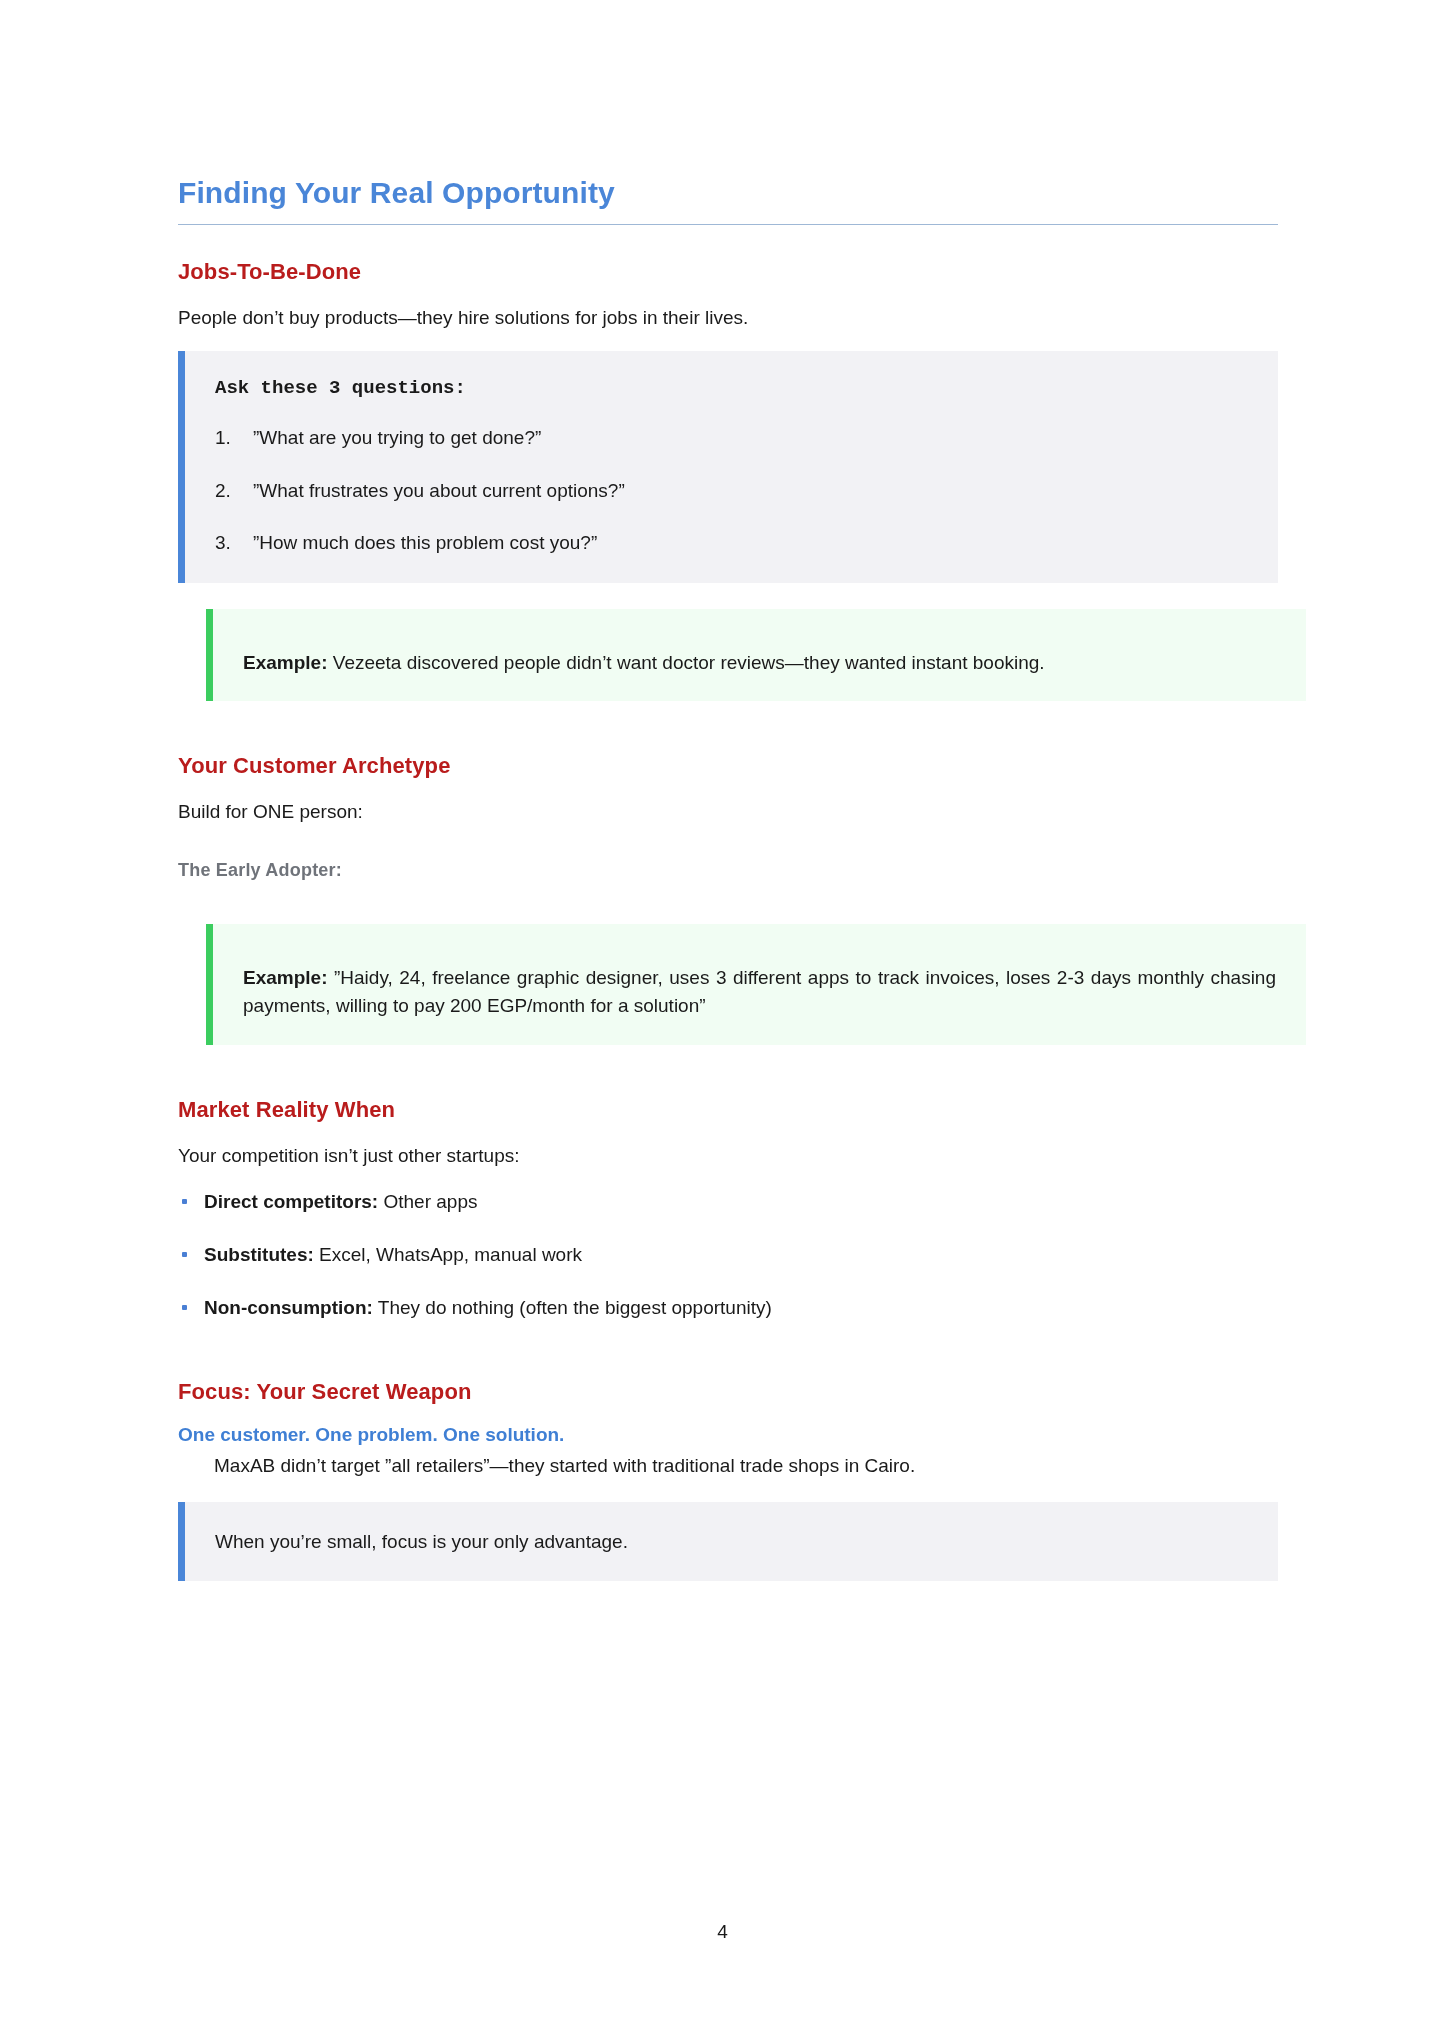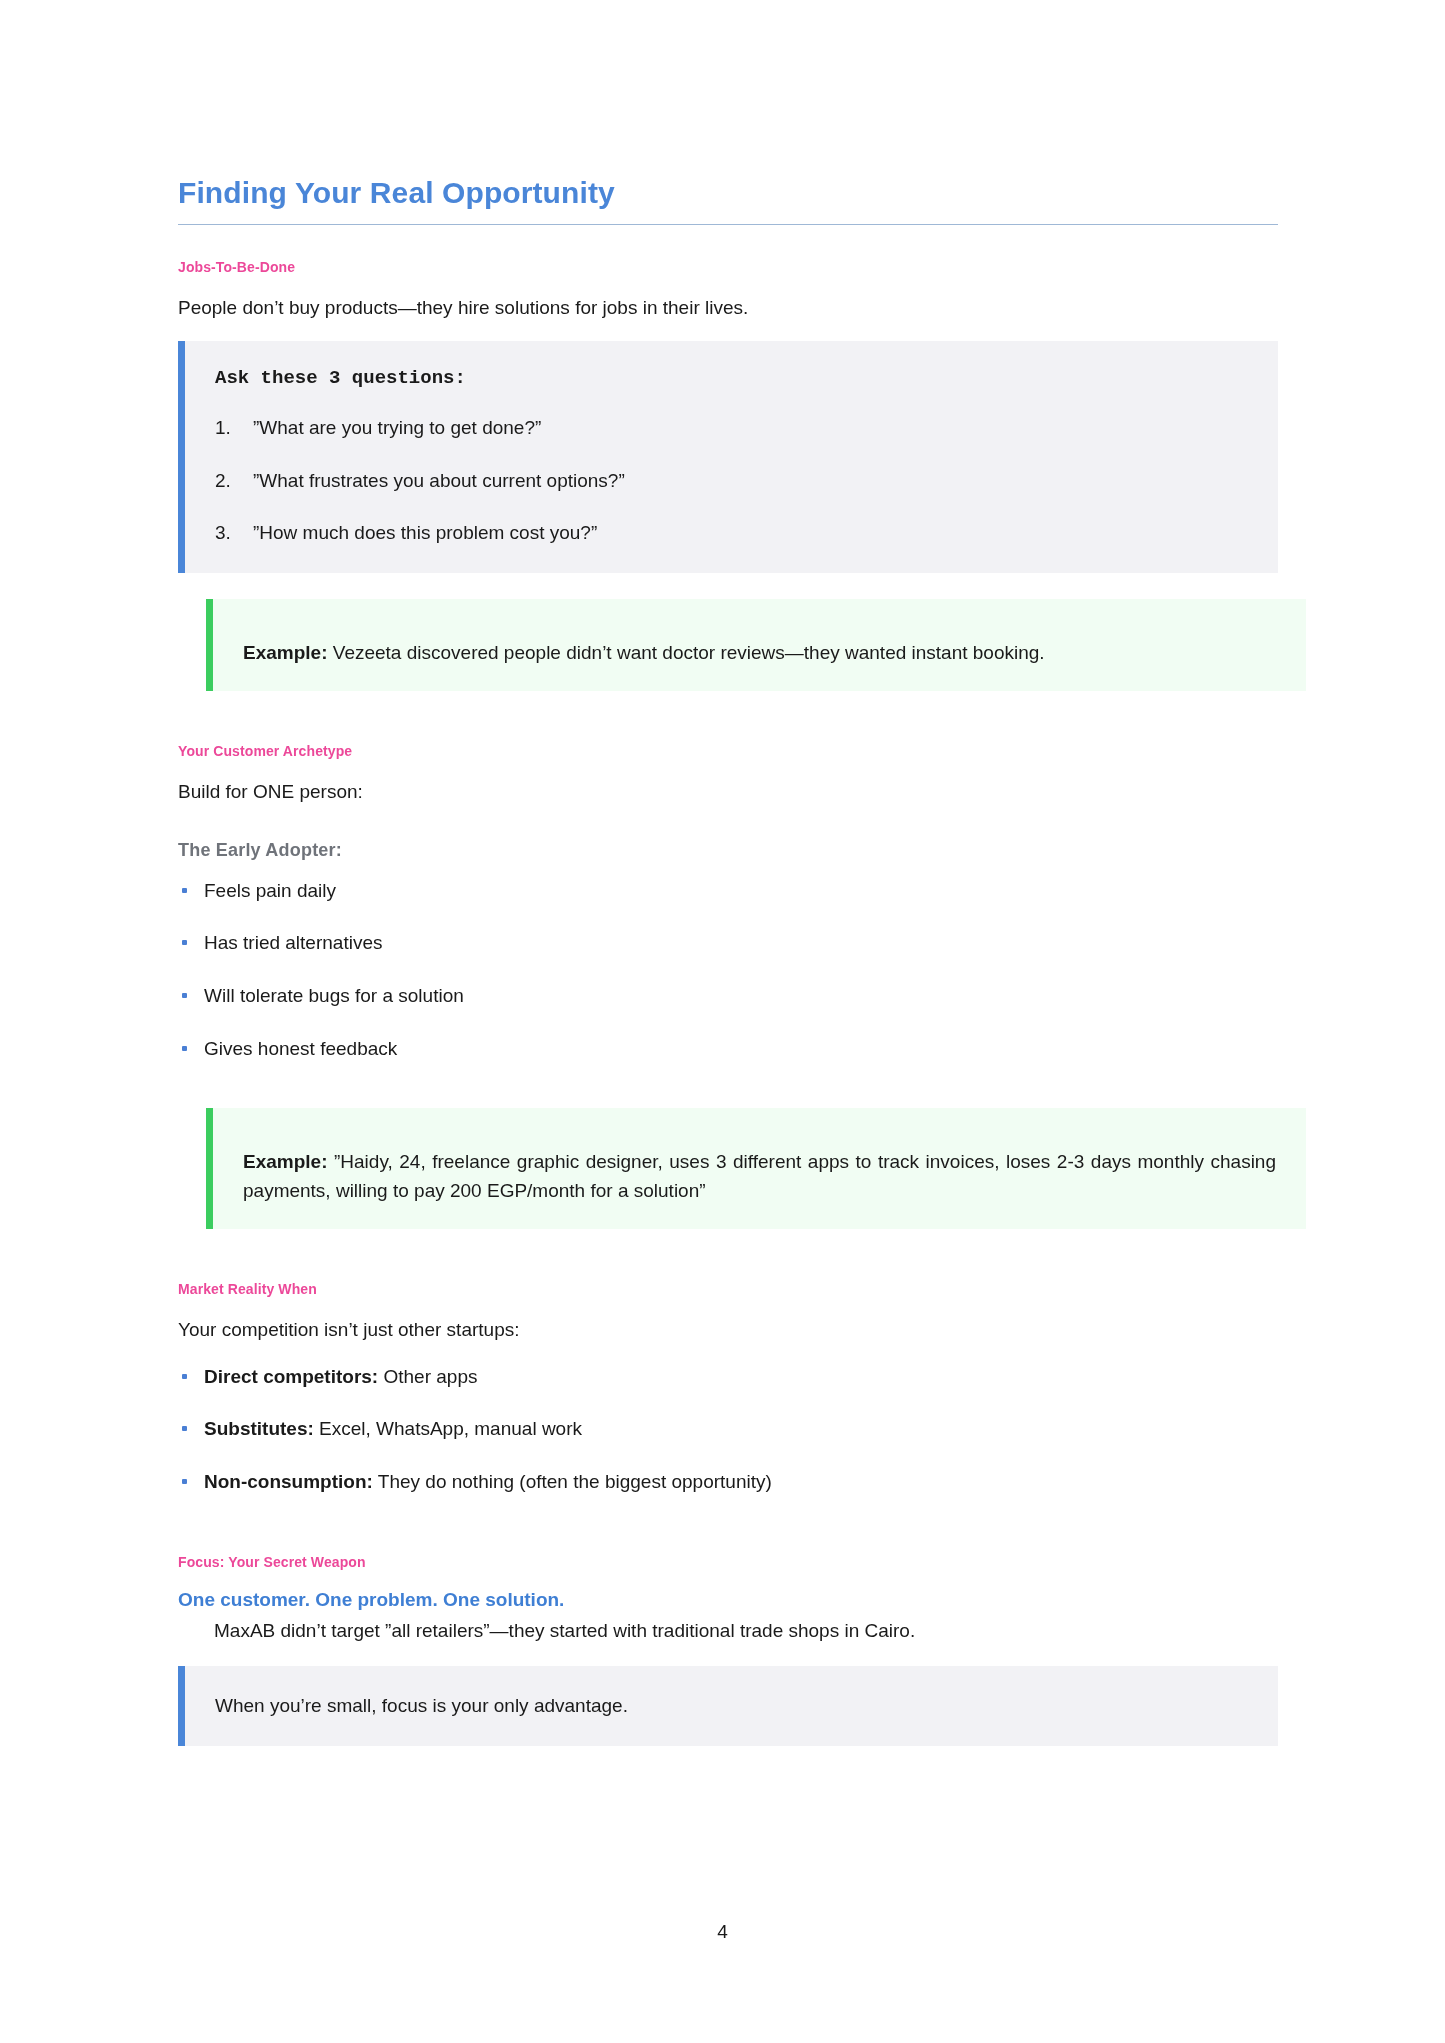--- a/index.html
+++ b/index.html
@@ -43,23 +43,23 @@
     letter-spacing: .1px;
   }
   .title-rule {
     height: 1px;
     background: #9fb8d6;
     width: 1100px;
     margin: 0 0 34px 0;
   }
 
   h2.sec-title {
-    font-size: 14px;
-    font-weight: bold;
-    color: #ec4899;
+    font-size: 22px;
+    font-weight: bold;
+    color: #b91c1c;
     margin: 0 0 19px 0;
     letter-spacing: .1px;
   }
 
   h3.sub-title {
     font-size: 18px;
     font-weight: bold;
     color: #6f737a;
     margin: 0 0 17px 0;
     letter-spacing: .2px;
@@ -222,38 +222,20 @@
 
     <div class="gap-md"></div>
 
     <h2 class="sec-title">Your Customer Archetype</h2>
     <p class="body">Build for ONE person:</p>
 
     <div class="gap-sm"></div>
 
     <h3 class="sub-title">The Early Adopter:</h3>
 
-    <ul class="blue-bullets">
-      <li>
-        <span class="dot"></span>
-        <span>Feels pain daily</span>
-      </li>
-      <li>
-        <span class="dot"></span>
-        <span>Has tried alternatives</span>
-      </li>
-      <li>
-        <span class="dot"></span>
-        <span>Will tolerate bugs for a solution</span>
-      </li>
-      <li>
-        <span class="dot"></span>
-        <span>Gives honest feedback</span>
-      </li>
-    </ul>
 
     <div class="gap-md"></div>
 
     <div class="callout green">
       <p class="c-text"><span class="bold-lead">Example:</span><span> ”Haidy, 24, freelance graphic designer, uses 3 different apps to track invoices, loses 2-3 days monthly chasing payments, willing to pay 200 EGP/month for a solution”</span></p>
     </div>
 
     <div class="gap-md"></div>
 
     <h2 class="sec-title">Market Reality When</h2>

